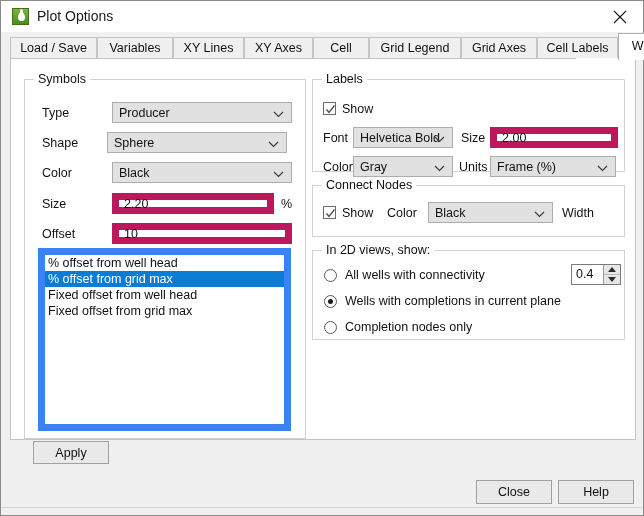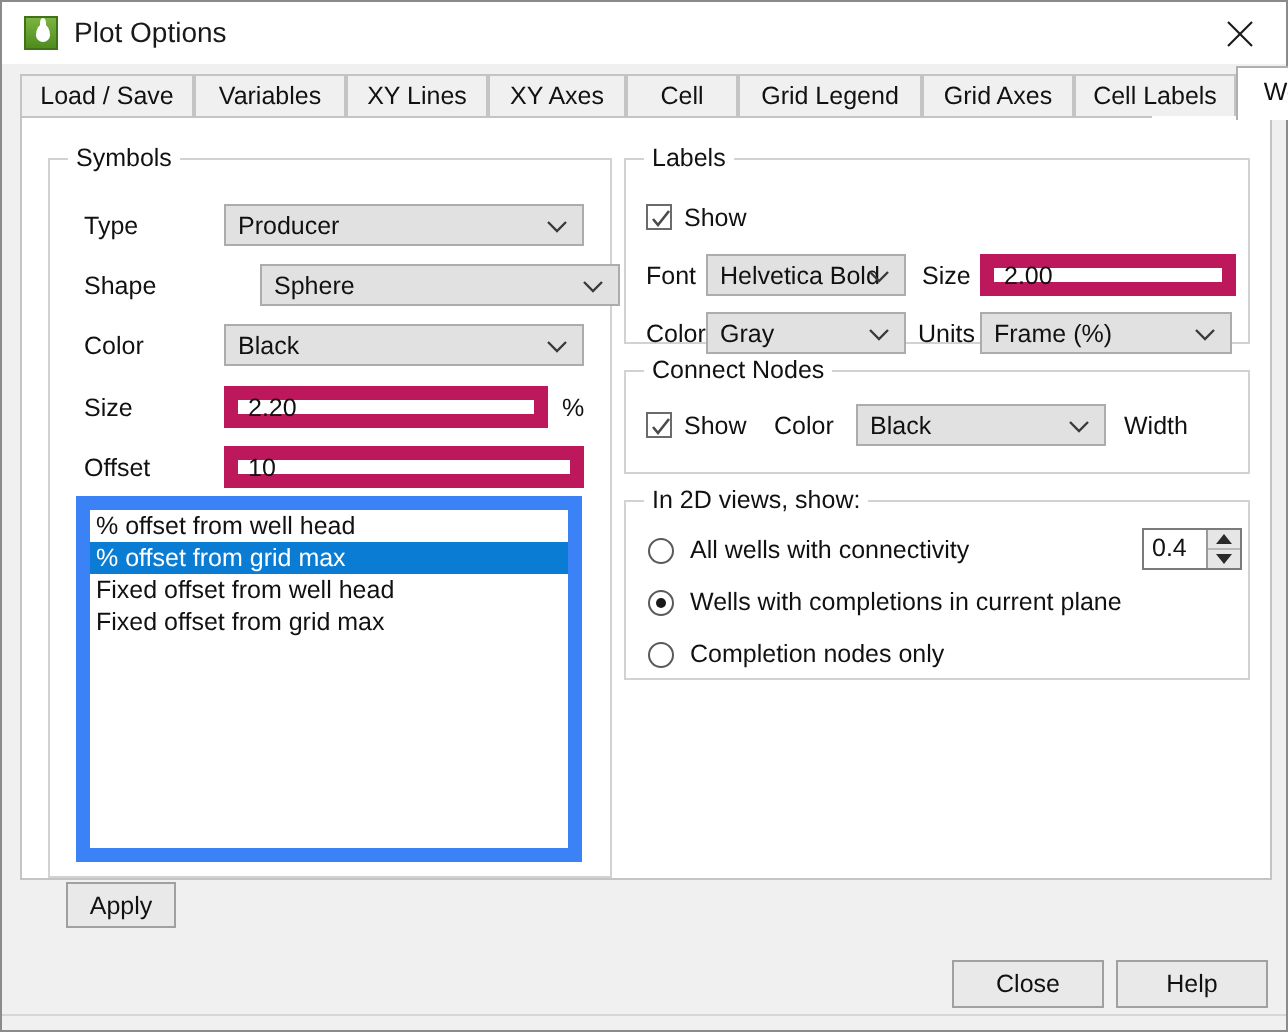--- a/index.html
+++ b/index.html
@@ -333,21 +333,21 @@
 
       <div class="combo" style="left:87px; top:22px; width:180px; height:21px;">
         <div class="cval">Producer</div>
         <span class="carrow">
           <svg width="11" height="7" viewBox="0 0 11 7">
               <polyline points="1,1 5.5,5.5 10,1" fill="none" stroke="#3a3a3a" stroke-width="1.2"></polyline>
             </svg>
         </span>
       </div>
 
-      <div class="combo" style="left:105px; top:52px; width:180px; height:21px;">
+      <div class="combo" style="left:82px; top:52px; width:180px; height:21px;">
         <div class="cval">Sphere</div>
         <span class="carrow">
           <svg width="11" height="7" viewBox="0 0 11 7">
               <polyline points="1,1 5.5,5.5 10,1" fill="none" stroke="#3a3a3a" stroke-width="1.2"></polyline>
             </svg>
         </span>
       </div>
 
       <div class="combo" style="left:87px; top:82px; width:180px; height:21px;">
         <div class="cval">Black</div>
@@ -368,21 +368,21 @@
       </div>
 
       <div id="measured-list">
         <div class="litem">% offset from well head</div>
         <div class="litem selected">% offset from grid max</div>
         <div class="litem">Fixed offset from well head</div>
         <div class="litem">Fixed offset from grid max</div>
       </div>
     </div>
 
-    <div class="btn" style="left:22px; top:382px; width:55px; height:23px;padding-left:24px;">
+    <div class="btn" style="left:22px; top:382px; width:76px; height:23px;padding-left:24px;">
       <span>Apply</span>
     </div>
 
     <div class="group" style="left:301px; top:20px; width:313px; height:93px;">
       <div class="legend">Labels</div>
 
       <div class="cbox" style="left:10px; top:22px;">
         <svg width="11" height="11" viewBox="0 0 11 11">
           <polyline points="1.5,5.5 4,8.5 9.5,1.5" fill="none" stroke="#4a4a4a" stroke-width="1.3"></polyline>
         </svg>

